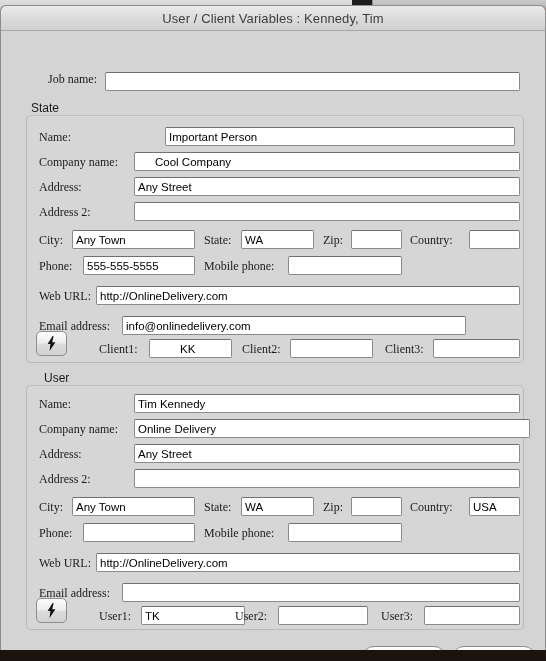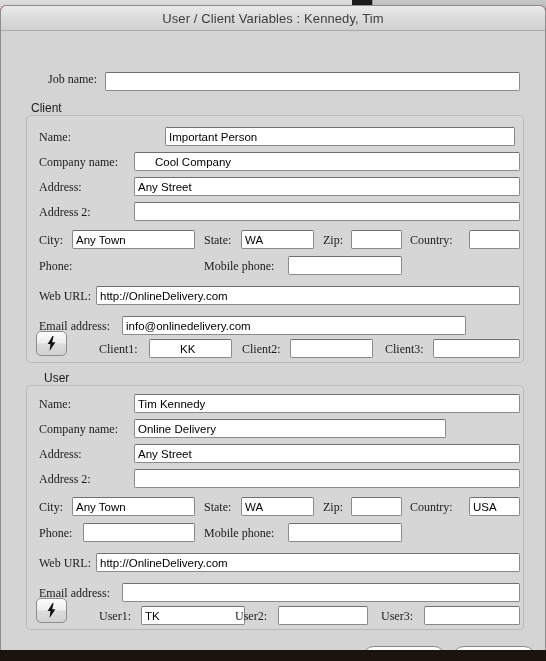--- a/index.html
+++ b/index.html
@@ -174,21 +174,21 @@
     <span class="title">User / Client Variables : Kennedy, Tim</span>
   </div>
 
   <div id="content">
 
     <div class="row" style="left:33px; top:42px;">
       <span class="label" style="width:63px; text-align:right;">Job name:</span>
     </div>
     <input class="field" type="text" style="left: 104px; top: 41px; width: 415px; position: absolute;" value="">
 
-    <span class="group-title" style="left:30px; top:70px;">Client</span>
+    <span class="group-title" style="left:30px; top:70px;">State</span>
     <div class="group-box" style="left:25px; top:84px; width:498px; height:248px;"></div>
 
     <span class="label" style="position:absolute; left:38px; top:100px;">Name:</span>
     <input class="field" type="text" style="position: absolute; left: 137px; top: 96px; width: 350px; margin-left: 27px;" value="Important Person">
 
     <span class="label" style="position:absolute; left:38px; top:125px;">Company name:</span>
     <input class="field" type="text" style="position: absolute; left: 133px; top: 121px; width: 386px; padding-left: 20px;" value="Cool Company">
 
     <span class="label" style="position:absolute; left:38px; top:150px;">Address:</span>
     <input class="field" type="text" style="position: absolute; left: 133px; top: 146px; width: 386px;" value="Any Street">
@@ -202,20 +202,21 @@
     <span class="label" style="position:absolute; left:203px; top:203px;">State:</span>
     <input class="field" type="text" style="position: absolute; left: 240px; top: 199px; width: 73px;" value="WA">
 
     <span class="label" style="position:absolute; left:322px; top:203px;">Zip:</span>
     <input class="field" type="text" style="position: absolute; left: 350px; top: 199px; width: 51px;" value="">
 
     <span class="label" style="position:absolute; left:409px; top:203px;">Country:</span>
     <input class="field" type="text" style="position: absolute; left: 468px; top: 199px; width: 51px;" value="">
 
     <span class="label" style="position:absolute; left:38px; top:229px;">Phone:</span>
+    <input class="field" type="text" style="position: absolute; left: 82px; top: 225px; width: 112px;" value="555-555-5555">
 
     <span class="label" style="position:absolute; left:203px; top:229px;">Mobile phone:</span>
     <input class="field" type="text" style="position: absolute; left: 287px; top: 225px; width: 114px;" value="">
 
     <span class="label" style="position:absolute; left:38px; top:259px;">Web URL:</span>
     <input class="field" type="text" style="position: absolute; left: 95px; top: 255px; width: 424px;" value="http://OnlineDelivery.com">
 
     <span class="label" style="position:absolute; left:38px; top:289px;">Email address:</span>
     <input class="field" type="text" style="position: absolute; left: 121px; top: 285px; width: 344px;" value="info@onlinedelivery.com">
 
@@ -236,21 +237,21 @@
     <span class="label" style="position:absolute; left:384px; top:312px;">Client3:</span>
     <input class="field" type="text" style="position: absolute; left: 432px; top: 308px; width: 87px;" value="">
 
     <span class="group-title" style="left:30px; top:340px;margin-left:13px;">User</span>
     <div class="group-box" style="left:25px; top:354px; width:498px; height:245px;"></div>
 
     <span class="label" style="position:absolute; left:38px; top:367px;">Name:</span>
     <input class="field" type="text" style="position: absolute; left: 133px; top: 363px; width: 386px;" value="Tim Kennedy">
 
     <span class="label" style="position:absolute; left:38px; top:392px;">Company name:</span>
-    <input class="field" type="text" style="position: absolute; left: 133px; top: 388px; width: 312px;" value="Online Delivery">
+    <input class="field" type="text" style="position: absolute; left: 133px; top: 388px; width: 396px;" value="Online Delivery">
 
     <span class="label" style="position:absolute; left:38px; top:417px;">Address:</span>
     <input class="field" type="text" style="position: absolute; left: 133px; top: 413px; width: 386px;" value="Any Street">
 
     <span class="label" style="position:absolute; left:38px; top:442px;">Address 2:</span>
     <input class="field" type="text" style="position: absolute; left: 133px; top: 438px; width: 386px;" value="">
 
     <span class="label" style="position:absolute; left:38px; top:470px;">City:</span>
     <input class="field" type="text" style="position: absolute; left: 71px; top: 466px; width: 123px;" value="Any Town">
 

